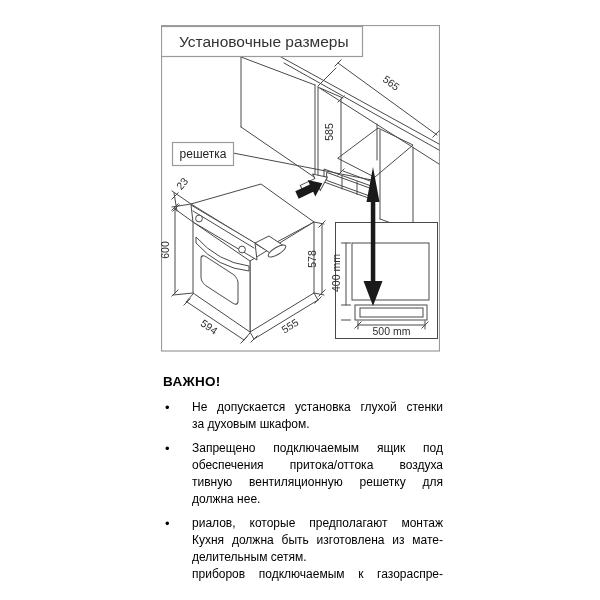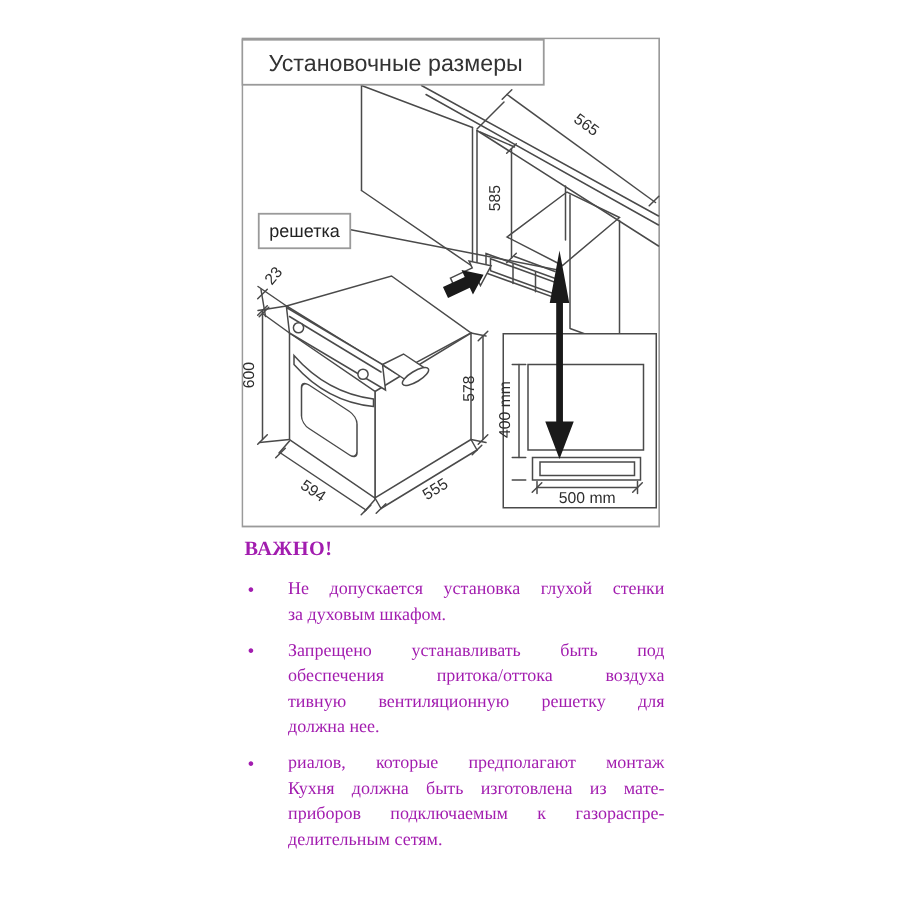--- a/index.html
+++ b/index.html
@@ -9,21 +9,21 @@
   
   .ln{stroke:#4a4a4a;stroke-width:1;fill:none;stroke-linecap:round;}
   .fw{fill:#ffffff;stroke:#4a4a4a;stroke-width:1;}
   .gray{stroke:#9a9a9a;stroke-width:1.2;fill:none;}
   .graybox{fill:#ffffff;stroke:#9a9a9a;stroke-width:1.2;}
   .dim{font-family:"Liberation Sans",sans-serif;font-size:10.5px;fill:#2e2e2e;stroke:none;}
   .lbl{font-family:"Liberation Sans",sans-serif;font-size:12px;fill:#222;stroke:none;}
   .ttl{font-family:"Liberation Sans",sans-serif;font-size:15.5px;fill:#333;stroke:none;}
   .solid{fill:#1a1a1a;stroke:none;}
   
-  .important{position:absolute;left:162px;top:358px;width:281px;color:#a21caf;font-family:Liberation Serif, serif;}
+  .important{position:absolute;left:162px;top:374px;width:281px;color:#000000;}
   .important h3{font-size:13.5px;margin:0 0 10px 1px;letter-spacing:.3px;}
   .bullet{display:flex;margin-bottom:7px;}
   .dot{flex:none;width:27px;padding-left:3px;font-size:13px;line-height:17px;}
   .blines{flex:1;min-width:0;}
   .tline{font-size:12px;line-height:17px;max-height:17px;overflow:hidden;
          text-align:justify;text-align-last:justify;white-space:normal;}
   .tline.last{text-align-last:left;}
 </style>
 </head>
 <body>
@@ -170,31 +170,31 @@
       <span class="dot">•</span>
       <div class="blines">
         <div class="tline">Не допускается установка глухой стенки</div>
         <div class="tline last">за духовым шкафом.</div>
       </div>
     </div>
 
     <div class="bullet">
       <span class="dot">•</span>
       <div class="blines">
-        <div class="tline">Запрещено устанавливать быть под</div>
+        <div class="tline">Запрещено подключаемым ящик под</div>
         <div class="tline">обеспечения притока/оттока воздуха</div>
         <div class="tline">тивную вентиляционную решетку для</div>
         <div class="tline last">должна нее.</div>
       </div>
     </div>
 
     <div class="bullet">
       <span class="dot">•</span>
       <div class="blines">
         <div class="tline">риалов, которые предполагают монтаж</div>
         <div class="tline">Кухня должна быть изготовлена из мате-</div>
+        <div class="tline last">делительным сетям.</div>
         <div class="tline">приборов подключаемым к газораспре-</div>
-        <div class="tline last">делительным сетям.</div>
       </div>
     </div>
   </div>
 
 </div>
 
 </body></html>

